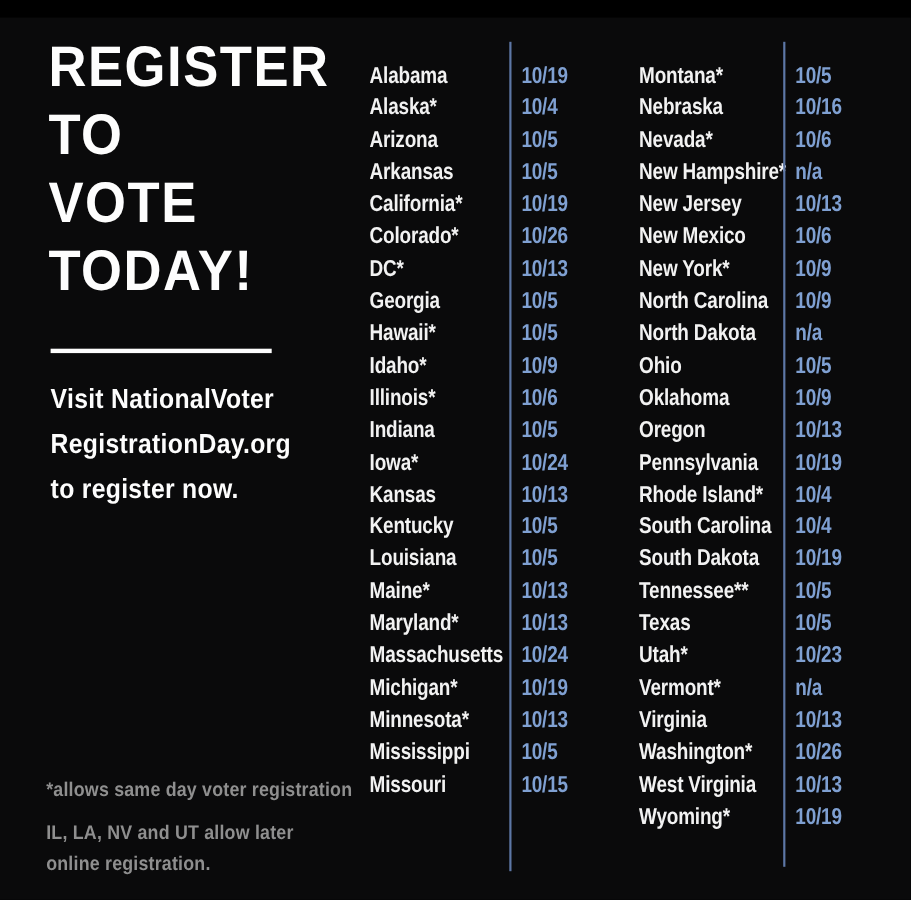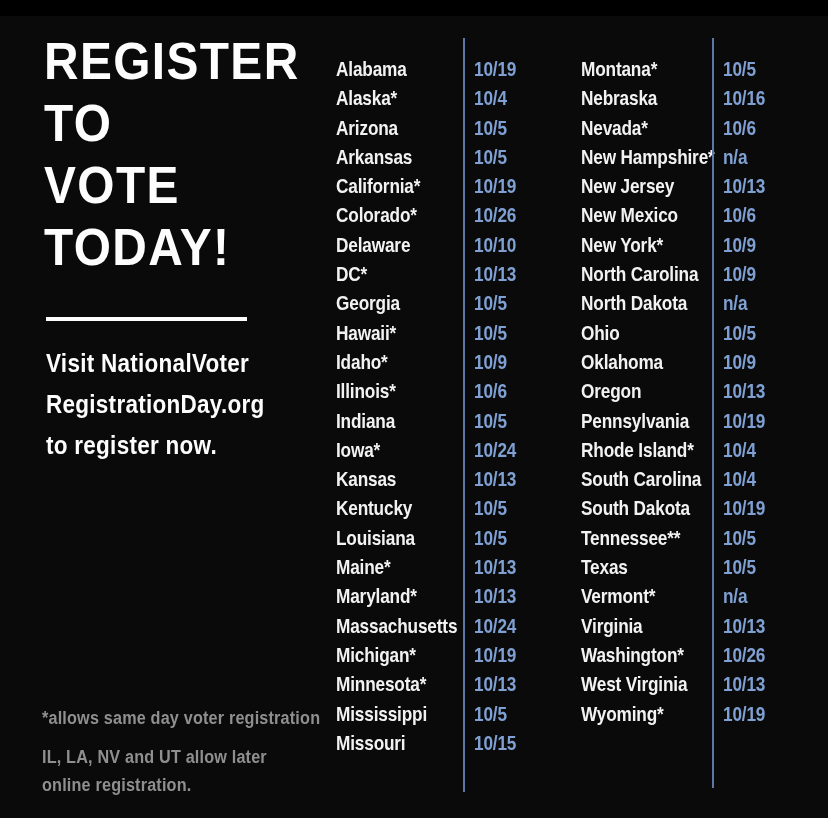--- a/index.html
+++ b/index.html
@@ -139,24 +139,20 @@
         <span class="state cond">California*</span>
         <span class="date cond">10/19</span>
       </div>
 
       <div class="row">
         <span class="state cond">Colorado*</span>
         <span class="date cond">10/26</span>
       </div>
 
 
-      <div class="row">
-        <span class="state cond">Delaware</span>
-        <span class="date cond">10/10</span>
-      </div>
 
       <div class="row">
         <span class="state cond">DC*</span>
         <span class="date cond">10/13</span>
       </div>
 
 
       <div class="row">
         <span class="state cond">Georgia</span>
         <span class="date cond">10/5</span>
@@ -324,20 +320,24 @@
       <div class="row">
         <span class="state cond">Tennessee**</span>
         <span class="date cond">10/5</span>
       </div>
 
       <div class="row">
         <span class="state cond">Texas</span>
         <span class="date cond">10/5</span>
       </div>
 
+      <div class="row">
+        <span class="state cond">Utah*</span>
+        <span class="date cond">10/23</span>
+      </div>
 
       <div class="row">
         <span class="state cond">Vermont*</span>
         <span class="date cond">n/a</span>
       </div>
 
       <div class="row">
         <span class="state cond">Virginia</span>
         <span class="date cond">10/13</span>
       </div>

